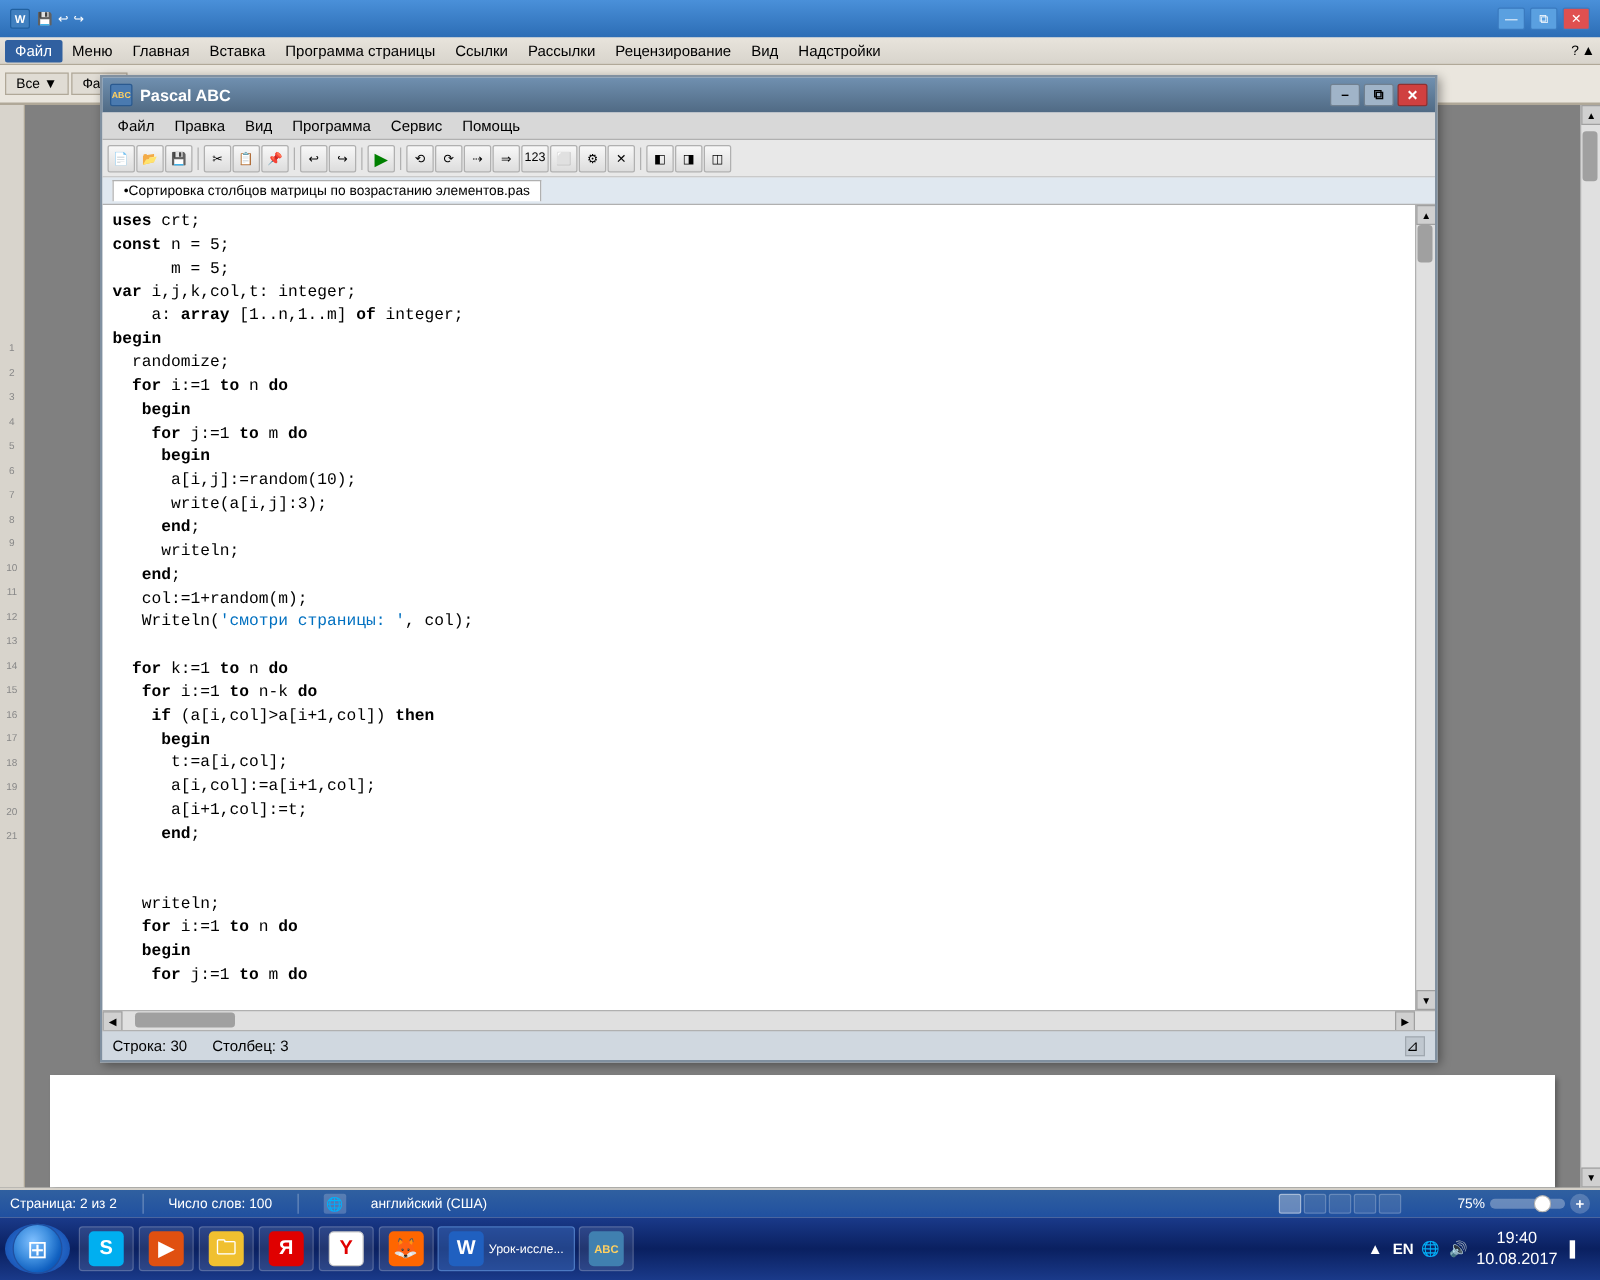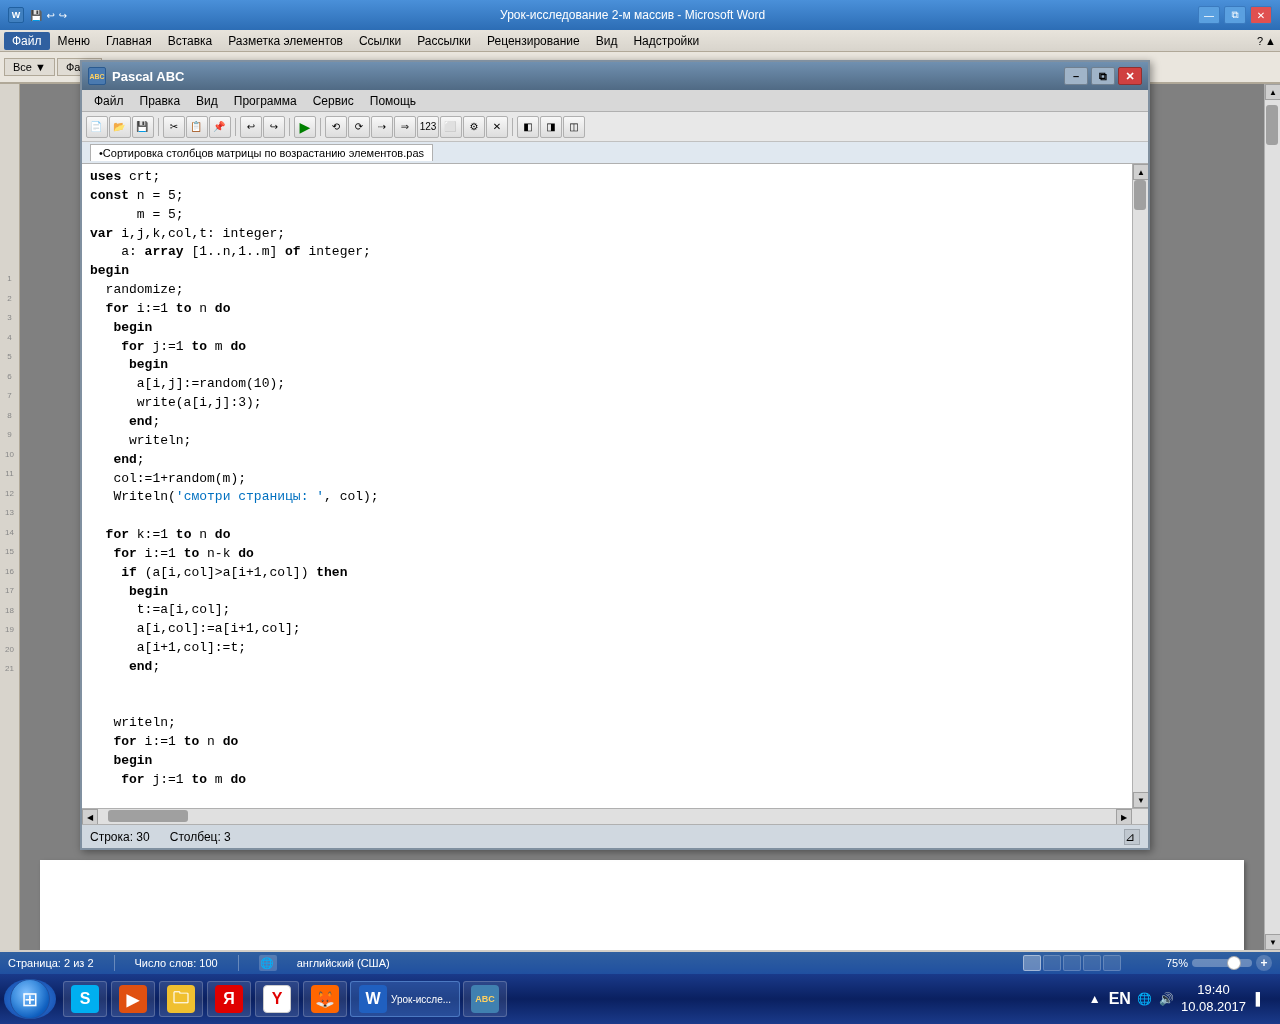--- a/index.html
+++ b/index.html
@@ -73,21 +73,21 @@
     .taskbar { position: absolute; bottom: 0; left: 0; width: 1280px; height: 50px; background: linear-gradient(to bottom, #1a3a8a 0%, #0a2060 50%, #1a3a8a 100%); display: flex; align-items: center; padding: 0 4px; gap: 2px; }
     .start-btn { width: 52px; height: 40px; background: radial-gradient(ellipse at center, #4080e0 0%, #2060c0 60%, #1040a0 100%); border-radius: 50%; display: flex; align-items: center; justify-content: center; cursor: pointer; margin-right: 4px; }
     .start-orb { width: 40px; height: 40px; background: radial-gradient(ellipse at 40% 35%, #80c0ff 0%, #4090e0 40%, #1060c0 70%, #0840a0 100%); border-radius: 50%; border: 1px solid #2050a0; display: flex; align-items: center; justify-content: center; }
     .start-icon { color: white; font-size: 20px; }
     .taskbar-app { height: 36px; min-width: 44px; background: rgba(255,255,255,0.1); border: 1px solid rgba(255,255,255,0.2); border-radius: 3px; display: flex; align-items: center; justify-content: center; cursor: pointer; padding: 0 4px; margin: 0 1px; }
     .taskbar-app-icon { width: 28px; height: 28px; border-radius: 4px; display: flex; align-items: center; justify-content: center; font-size: 16px; font-weight: bold; }
     .taskbar-spacer { flex: 1; }
     .taskbar-tray { display: flex; align-items: center; gap: 6px; padding: 0 8px; color: white; font-size: 11px; }
     .tray-icon { width: 16px; height: 16px; display: flex; align-items: center; justify-content: center; font-size: 12px; }
     .tray-time { text-align: center; font-size: 13px; color: white; line-height: 1.3; }
-    .tray-lang { color: white; font-size: 16px; font-weight: bold; }
+    .tray-lang { color: white; font-size: 12px; font-weight: bold; }
     .taskbar-app-word { height: 36px; min-width: 44px; background: rgba(70,120,200,0.4); border: 1px solid rgba(100,150,220,0.6); border-radius: 3px; display: flex; align-items: center; justify-content: center; cursor: pointer; padding: 0 8px; gap: 4px; }
 
     
     .ruler-numbers { display: flex; flex-direction: column; gap: 0; font-size: 8px; color: #888; width: 20px; padding-top: 180px; align-items: center; }
     .ruler-num { height: 19.5px; display: flex; align-items: center; }
 
     
     .scroll-arrow { width: 16px; height: 16px; background: #d0d0d0; border: 1px solid #a0a0a0; display: flex; align-items: center; justify-content: center; cursor: pointer; font-size: 8px; }
   </style>
 </head>
@@ -98,34 +98,33 @@
   <div class="word-titlebar">
     <div class="word-titlebar-left">
       <div style="width:16px;height:16px;background:#4080c0;border:1px solid #2060a0;border-radius:2px;display:flex;align-items:center;justify-content:center;">
         <span style="color:white;font-size:9px;font-weight:bold;">W</span>
       </div>
 
       <span style="font-size:10px;color:white;margin-left:2px;">💾</span>
       <span style="font-size:10px;color:white;">↩</span>
       <span style="font-size:10px;color:white;">↪</span>
     </div>
-    <span class="word-title">Урок-исследование 2-м массив  -  Microsoft Word</span>
     <div class="word-titlebar-icons">
       <div class="titlebar-btn minimize">—</div>
       <div class="titlebar-btn maximize">⧉</div>
       <div class="titlebar-btn close">✕</div>
     </div>
   </div>
 
   <div class="word-menubar">
     <div class="word-menu-item active">Файл</div>
     <div class="word-menu-item">Меню</div>
     <div class="word-menu-item">Главная</div>
     <div class="word-menu-item">Вставка</div>
-    <div class="word-menu-item">Разметка элементов</div>
+    <div class="word-menu-item">Программа страницы</div>
     <div class="word-menu-item">Ссылки</div>
     <div class="word-menu-item">Рассылки</div>
     <div class="word-menu-item">Рецензирование</div>
     <div class="word-menu-item">Вид</div>
     <div class="word-menu-item">Надстройки</div>
     <div style="flex:1;"></div>
     <div style="display:flex;gap:2px;">
       <span style="font-size:11px;cursor:pointer;">?</span>
       <span style="font-size:11px;cursor:pointer;">▲</span>
     </div>

